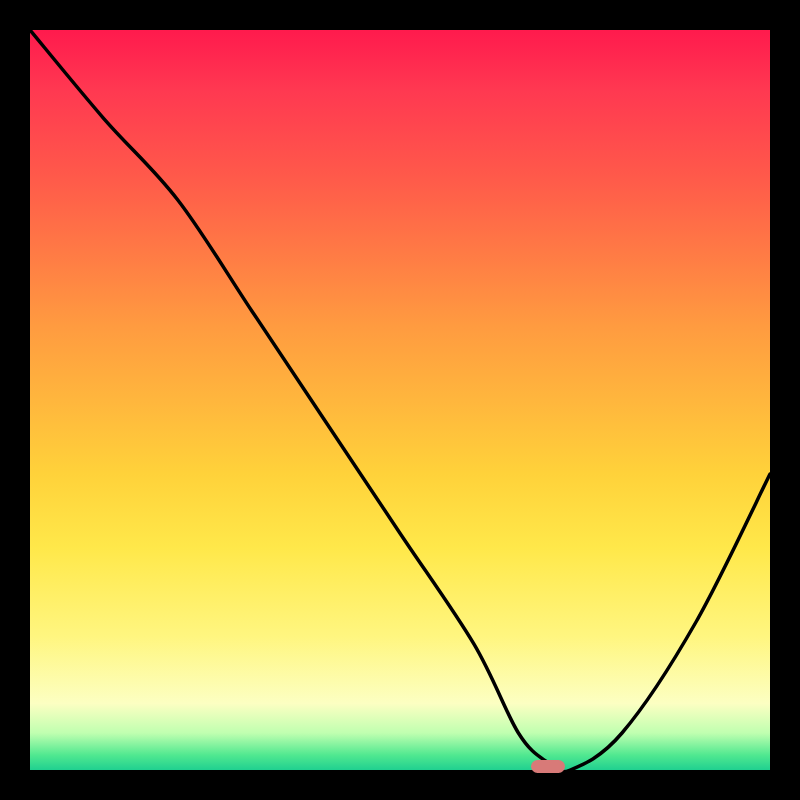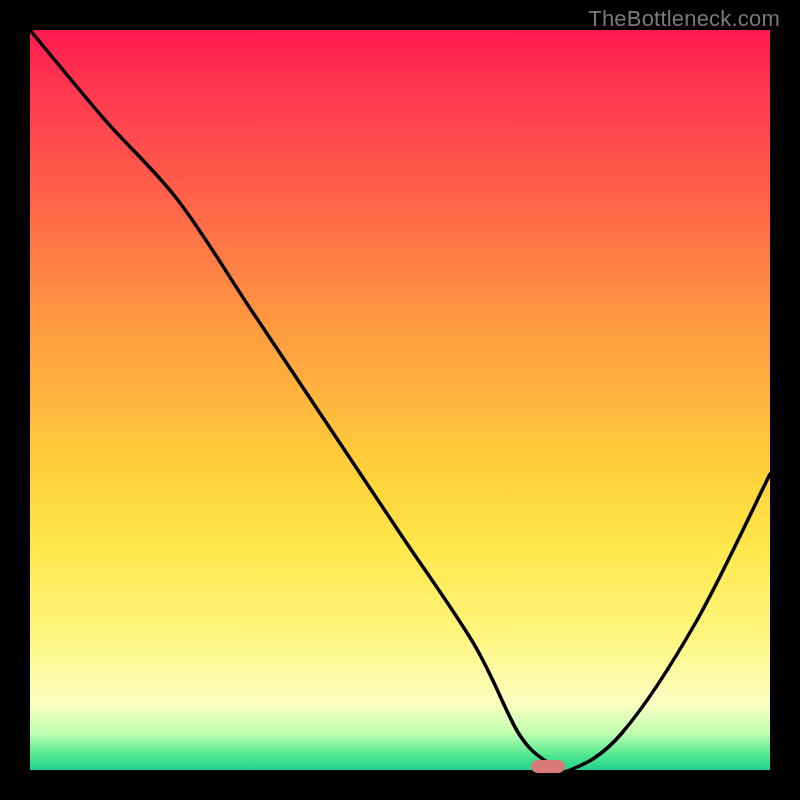--- a/index.html
+++ b/index.html
@@ -59,20 +59,19 @@
     width: 34px;
     height: 13px;
     background: #d87a78;
     border-radius: 7px;
   }
 </style>
 </head>
 <body>
 
 <div class="container">
-  <div class="watermark">TheBottleneck.com</div>
   <div class="plot-area">
     <svg class="curve" viewBox="0 0 740 740" preserveAspectRatio="none">
       <path id="curve-path" fill="none" stroke="#000000" stroke-width="3.5" stroke-linejoin="round" stroke-linecap="round" d="M 0 0 C 12.333333333333334 14.799999999999992 49.33333333333333 60.433333333333294 74 88.79999999999995 C 98.66666666666667 117.16666666666661 123.33333333333333 138.13333333333327 148 170.19999999999993 C 172.66666666666666 202.2666666666666 197.33333333333334 244.19999999999996 222 281.2 C 246.66666666666666 318.2 271.3333333333333 355.20000000000005 296 392.20000000000005 C 320.6666666666667 429.20000000000005 345.3333333333333 466.2 370 503.2 C 394.6666666666667 540.2 424.26666666666665 580.9000000000001 444 614.2 C 463.73333333333335 647.5 476.0666666666667 683.2666666666667 488.40000000000003 703 C 500.73333333333335 722.7333333333333 509.3666666666667 726.4333333333334 518 732.6 C 526.6333333333333 738.7666666666667 527.8666666666666 744.9333333333334 540.1999999999999 740 C 552.5333333333333 735.0666666666666 571.0333333333333 727.6666666666666 592 703 C 612.9666666666667 678.3333333333334 641.3333333333334 635.1666666666666 666 592 C 690.6666666666666 548.8333333333334 727.6666666666666 468.6666666666667 740 444"></path>
     </svg>
     <div id="marker" class="marker" style="left: 501px; top: 730px; background: rgb(216, 122, 120);"></div>
   </div>
 </div>
 
 </body></html>

